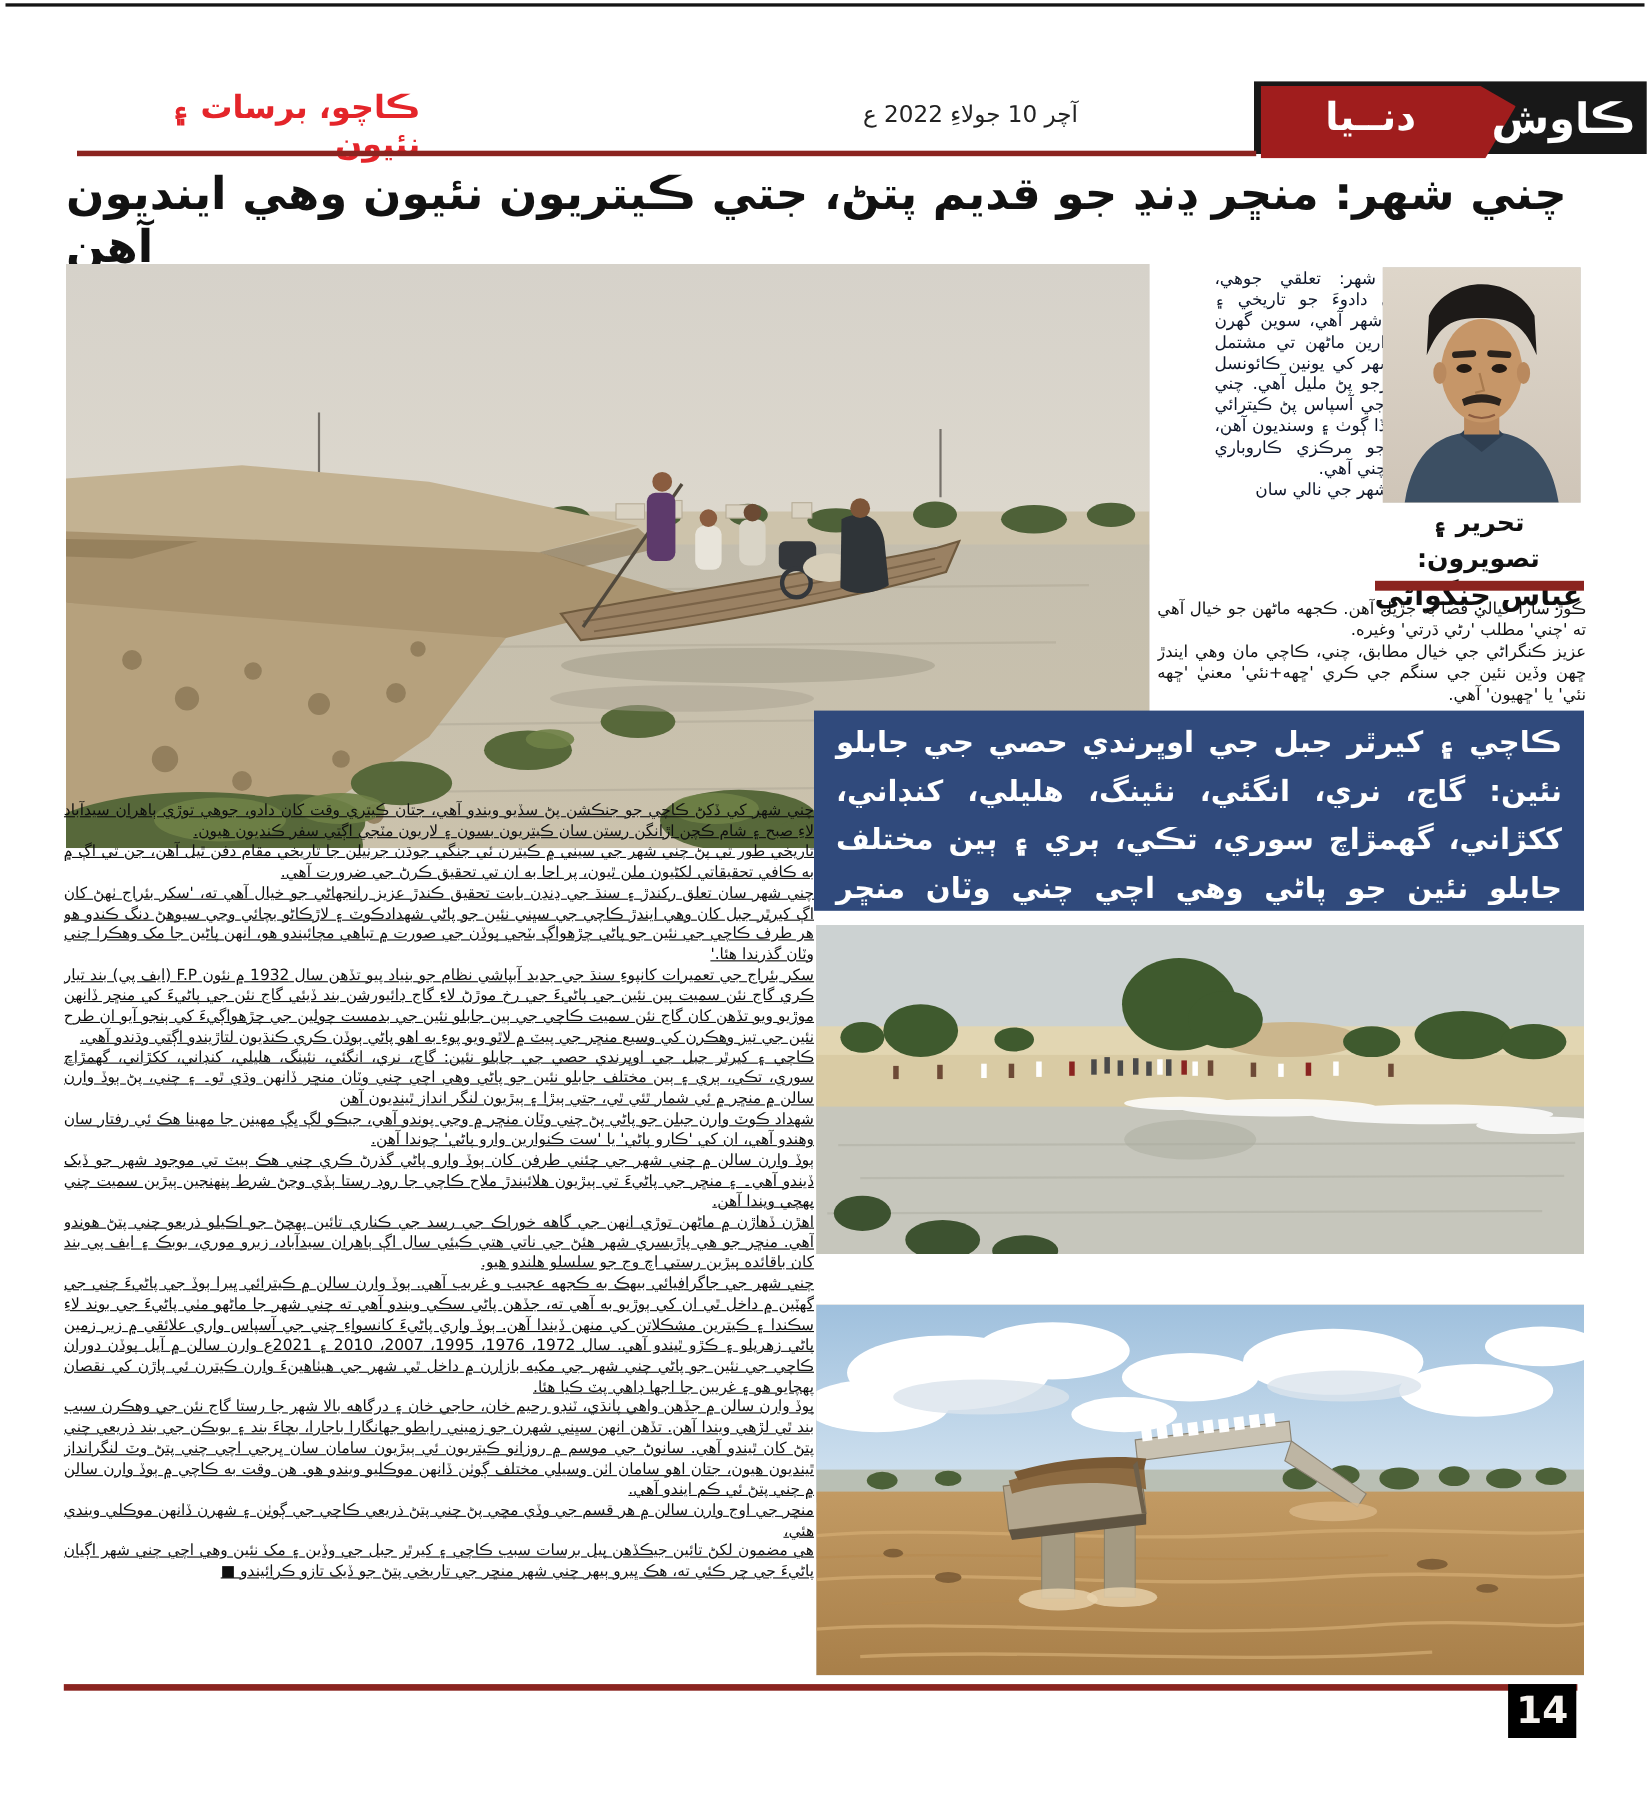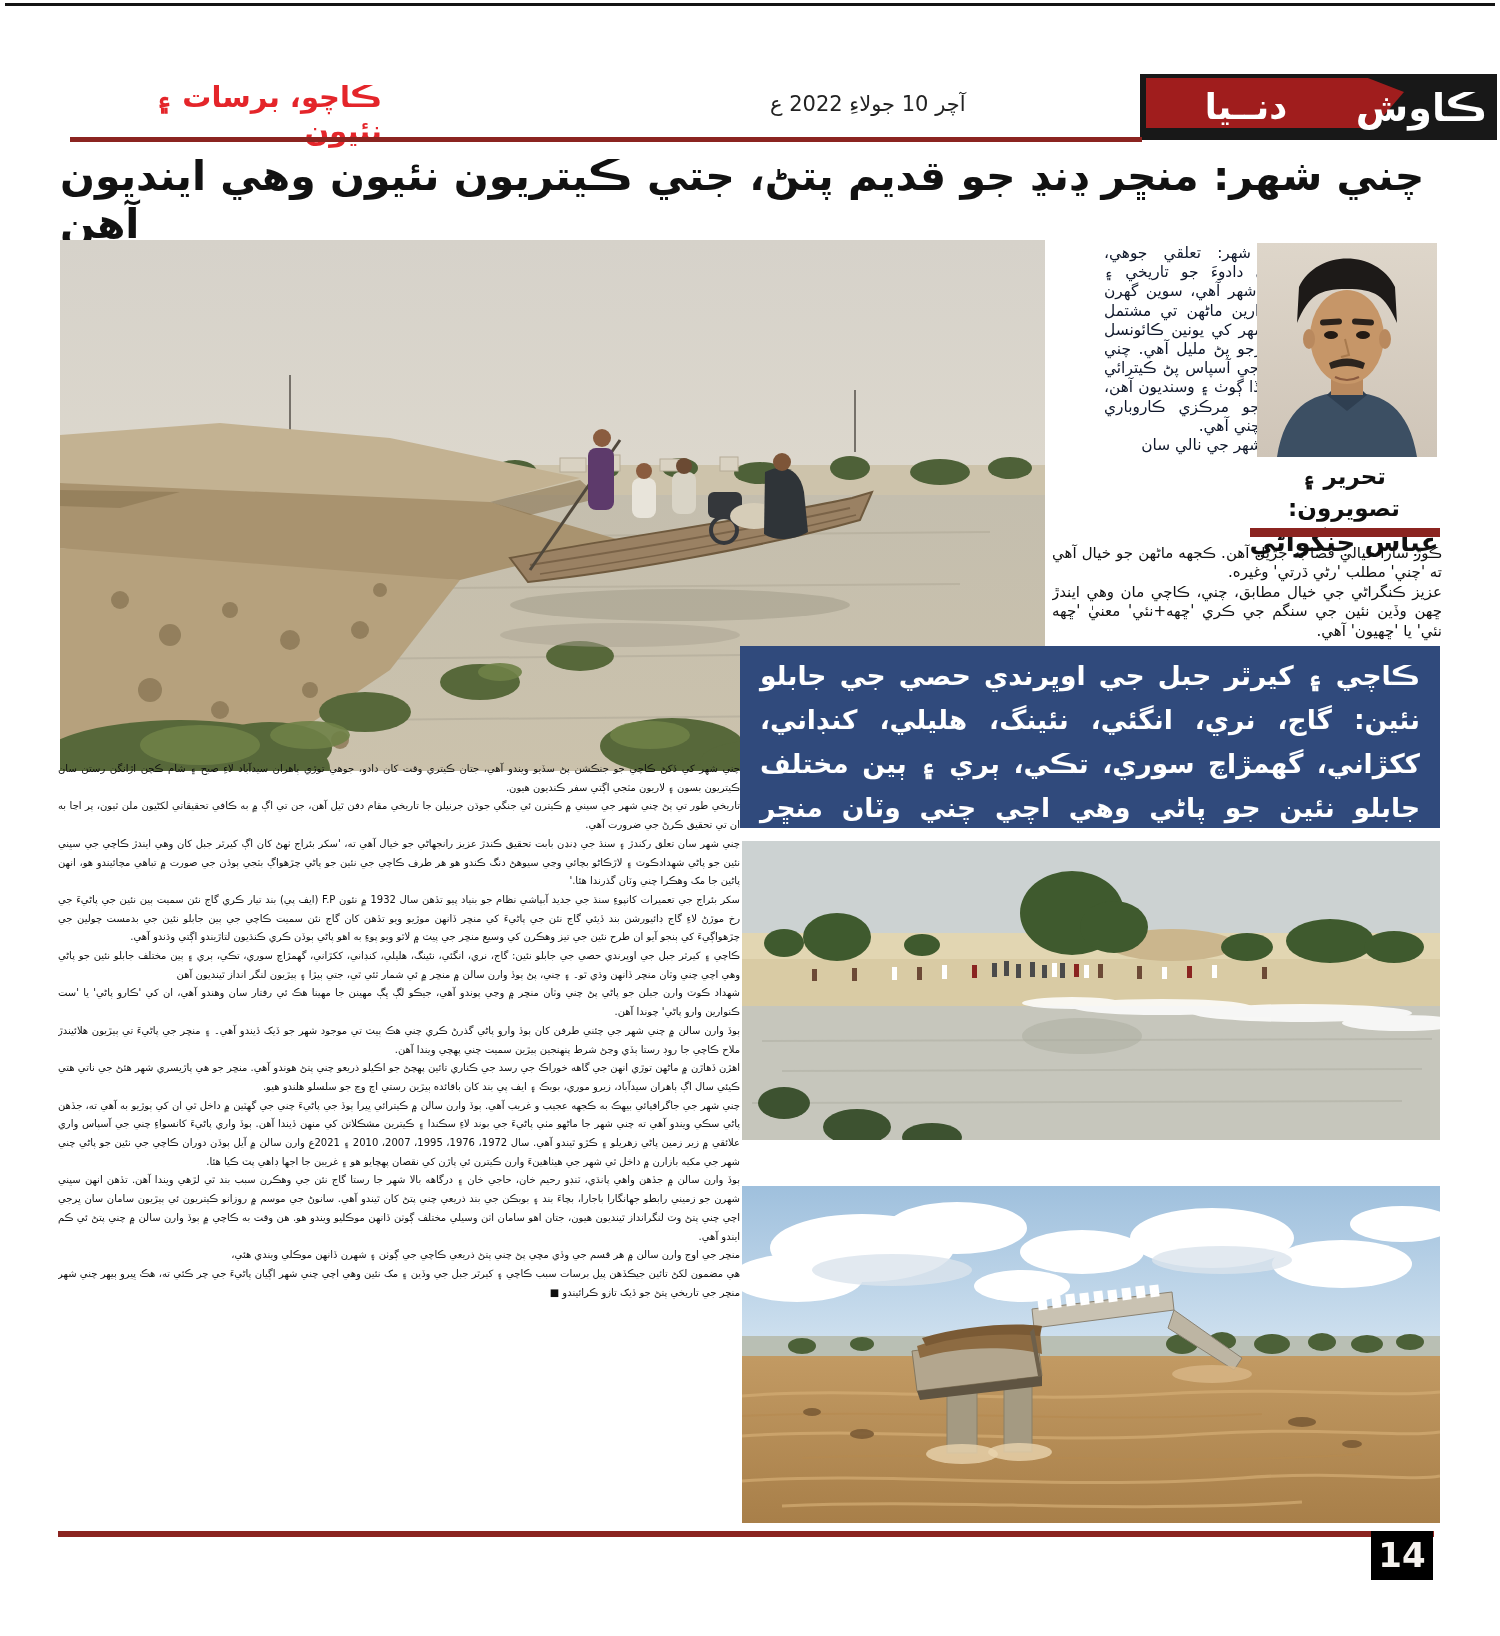--- a/index.html
+++ b/index.html
@@ -4,25 +4,25 @@
 <style>
   html,body{margin:0;padding:0;background:#ffffff;}
   .page{
     position:relative;width:1500px;height:1636px;background:#ffffff;
     font-family:"DejaVu Sans",sans-serif;overflow:hidden;direction:rtl;
   }
   .abs{position:absolute;}
   .top-border{left:5px;top:3px;width:1490px;height:3px;background:#141414;}
   
   .kicker{right:1118px;left:72px;top:80px;font-size:29px;font-weight:700;color:#e4252a;text-align:right;direction:rtl;}
-  .issue-date{left:770px;top:92px;width:210px;font-size:21px;color:#222;text-align:left;direction:rtl;}
+  .issue-date{left:770px;top:92px;width:210px;font-size:21px;color:#222;text-align:right;direction:rtl;}
   .masthead{left:1140px;top:74px;width:357px;height:66px;background:#181818;}
   .brand-main{position:absolute;right:10px;top:6px;font-size:38px;font-weight:700;color:#ffffff;line-height:56px;}
-  .brand-sub-box{position:absolute;left:6px;top:4px;width:232px;height:50px;background:#a01d1d;
-    clip-path:polygon(0 0,86% 0,100% 28%,88% 100%,0 100%);padding-left:26px;}
+  .brand-sub-box{position:absolute;left:6px;top:4px;width:232px;height:66px;background:#a01d1d;
+    clip-path:polygon(0 0,86% 0,100% 28%,88% 100%,0 100%);}
   .brand-sub{position:absolute;left:0;top:2px;width:200px;text-align:center;font-size:35px;font-weight:700;color:#fff;line-height:54px;}
   .header-rule{left:70px;top:137px;width:1072px;height:5px;background:#8b2420;}
   
   .headline{left:60px;top:152px;width:1380px;font-size:41px;font-weight:800;color:#121212;text-align:left;direction:rtl;letter-spacing:-.5px;}
   
   .photo{overflow:hidden;background:#cfcac2;}
   .photo svg{display:block;}
   .main-photo{left:60px;top:240px;width:985px;height:531px;}
   .photo2{left:742px;top:841px;width:698px;height:299px;}
   .photo3{left:742px;top:1186px;width:698px;height:337px;}
@@ -36,22 +36,22 @@
   .byline .l2{font-size:26px;line-height:36px;}
   .byline-rule{left:1250px;top:528px;width:190px;height:9px;background:#8b2420;}
   .intro-wide{left:1052px;top:544px;width:390px;height:100px;font-size:15px;line-height:19.4px;
     text-align:justify;text-align-last:right;color:#111;direction:rtl;overflow:hidden;}
   .intro-wide p{margin:0;}
   
   .highlight{left:740px;top:646px;width:700px;height:182px;background:#304a7c;color:#ffffff;
     font-size:26.5px;font-weight:700;line-height:44px;text-align:justify;text-align-last:center;
     direction:rtl;padding:8px 20px 0 20px;box-sizing:border-box;overflow:hidden;}
   
-  .body-col{left:58px;top:760px;width:682px;height:756px;font-size:10px;line-height:18.7px;
-    text-align:justify;text-align-last:right;color:#0e0e0e;direction:rtl;overflow:hidden;}
+  .body-col{left:58px;top:728px;width:682px;height:756px;font-size:14px;line-height:18.7px;
+    text-align:justify;text-align-last:right;color:#0e0e0e;direction:rtl;overflow:hidden;text-decoration:underline;}
   .body-col p{margin:0;}
   
   .bottom-rule{left:58px;top:1531px;width:1376px;height:6px;background:#8b2420;}
   .page-num{left:1371px;top:1531px;width:62px;height:49px;background:#000000;color:#f5f2ee;
     font-size:34px;font-weight:800;text-align:center;line-height:49px;font-family:"DejaVu Sans",sans-serif;}
 </style>
 </head>
 <body>
 
 <div class="page">

